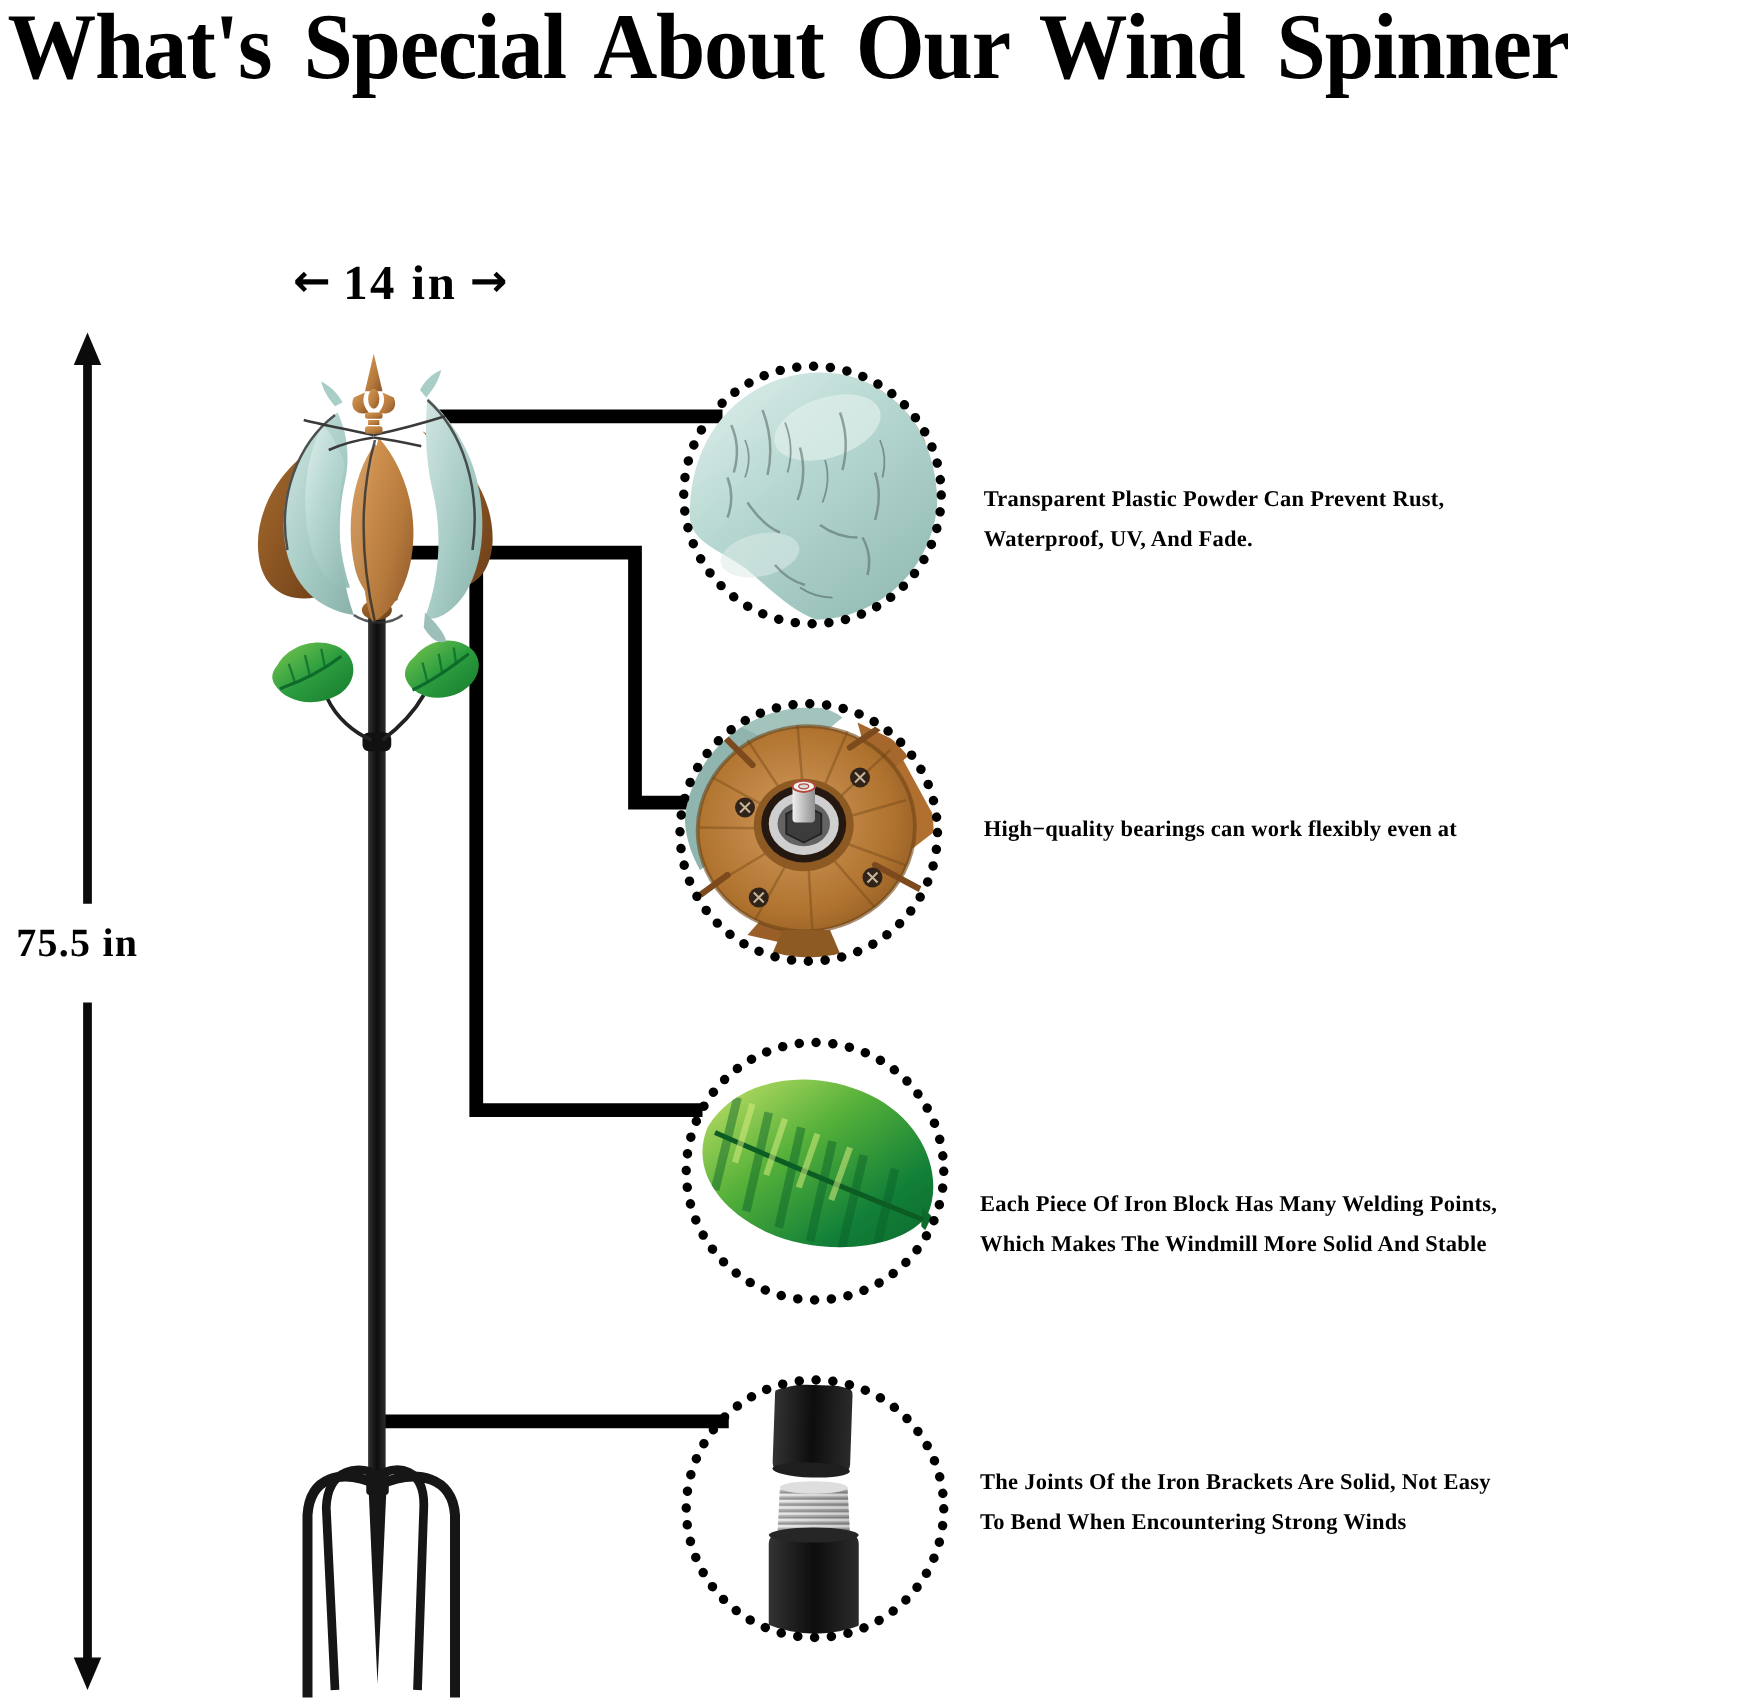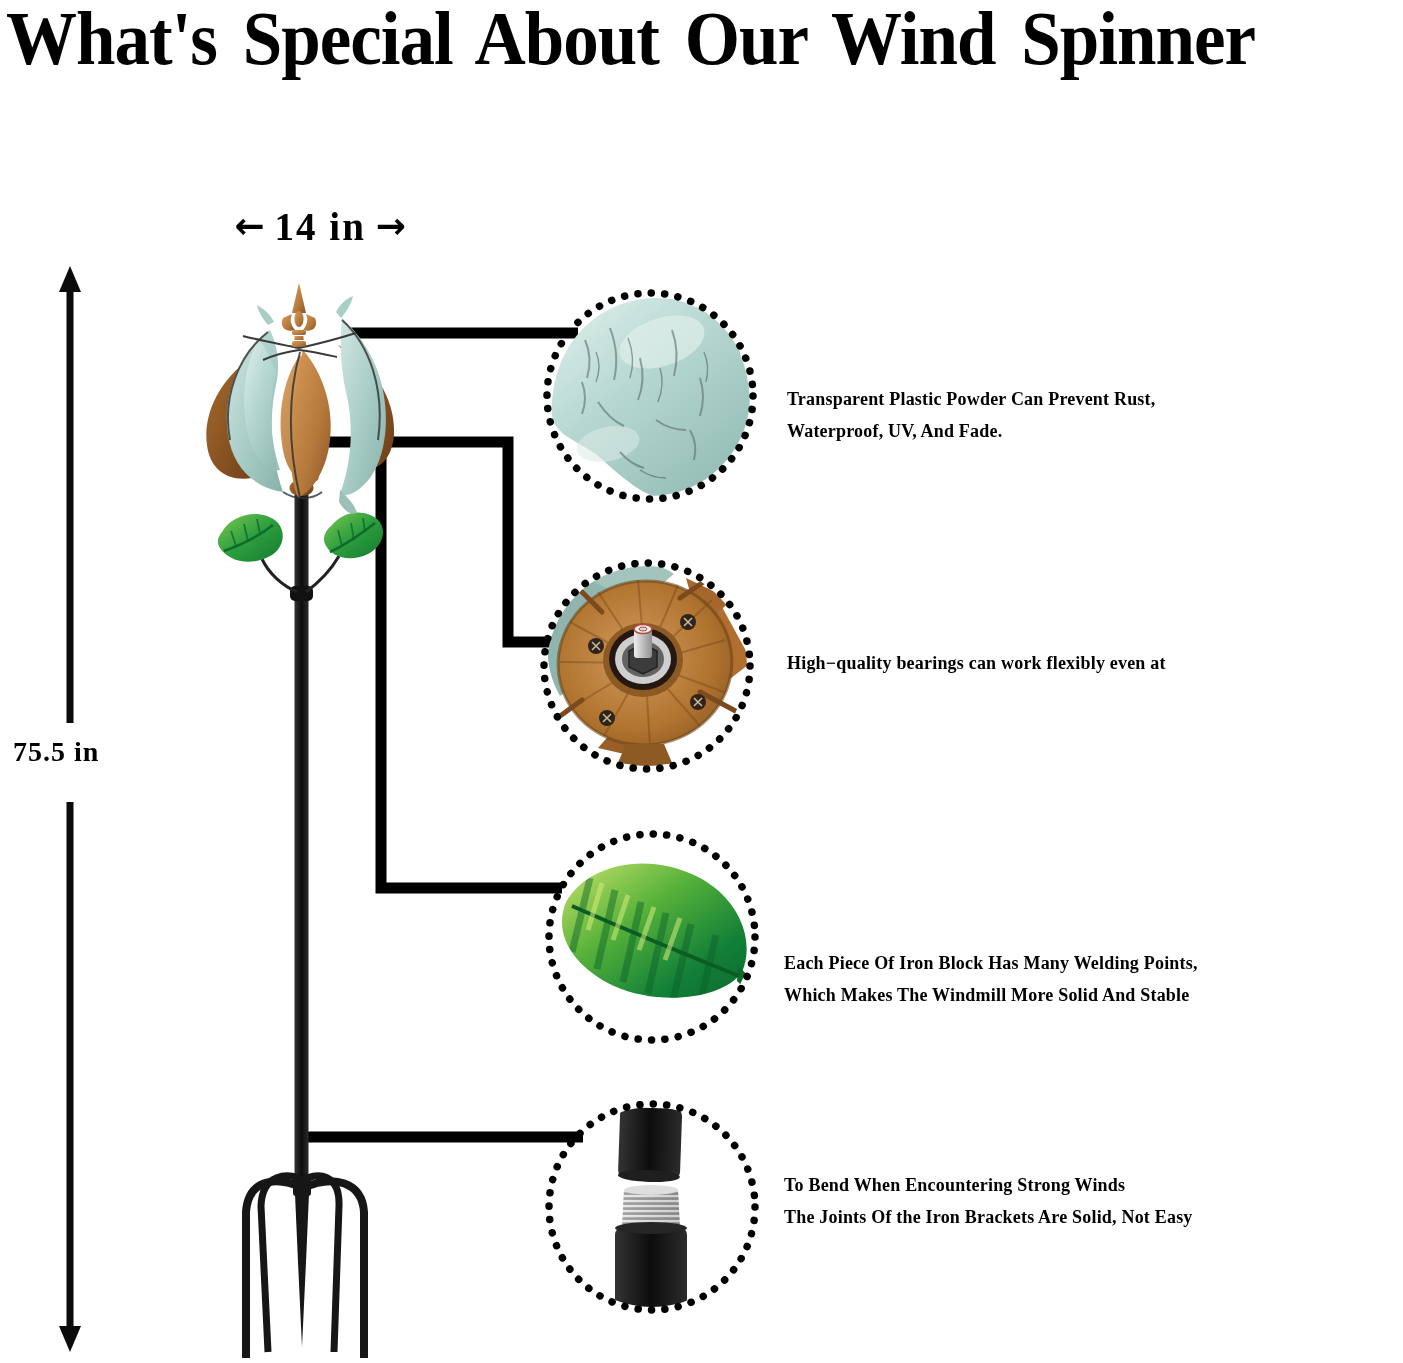--- a/index.html
+++ b/index.html
@@ -6,21 +6,21 @@
   body{position:relative;width:1403px;height:1363px;overflow:hidden;
        font-family:"Liberation Serif", serif;color:#000;}
   .abs{position:absolute;}
   .title{left:6px;top:-4px;width:1397px;font-size:71px;font-weight:bold;
          letter-spacing:-1px;word-spacing:9px;white-space:nowrap;
          transform:scaleY(1.06);transform-origin:top left;}
   .dim-w{left:196px;top:204px;width:210px;text-align:right;font-size:39px;
          font-weight:bold;white-space:nowrap;}
   .dim-w .arrow{font-family:"DejaVu Sans",sans-serif;font-size:36px;vertical-align:2px;}
   .dim-w .lbl{padding:0 10px;letter-spacing:2px;}
-  .dim-h{left:13px;top:736px;font-size:28px;font-weight:bold;letter-spacing:1px;}
+  .dim-h{left:13px;top:736px;font-size:32px;font-weight:bold;letter-spacing:1px;}
   .feature{width:580px;font-size:18px;font-weight:bold;line-height:32px;
            letter-spacing:0.2px;}
   .f1{left:787px;top:383px;}
   .f2{left:787px;top:647px;}
   .f3{left:784px;top:921px;margin-top:26px;}
   .f4{left:784px;top:1169px;}
   svg{display:block;}
 </style>
 </head>
 <body>
@@ -339,15 +339,15 @@
   <div>Waterproof, UV, And Fade.</div>
 </div>
 <div class="abs feature f2">
   <div>High−quality bearings can work flexibly even at</div>
 </div>
 <div class="abs feature f3">
   <div>Each Piece Of Iron Block Has Many Welding Points,</div>
   <div>Which Makes The Windmill More Solid And Stable</div>
 </div>
 <div class="abs feature f4">
+  <div>The Joints Of the Iron Brackets Are Solid, Not Easy</div>
   <div>To Bend When Encountering Strong Winds</div>
-  <div>The Joints Of the Iron Brackets Are Solid, Not Easy</div>
 </div>
 
 </body></html>

